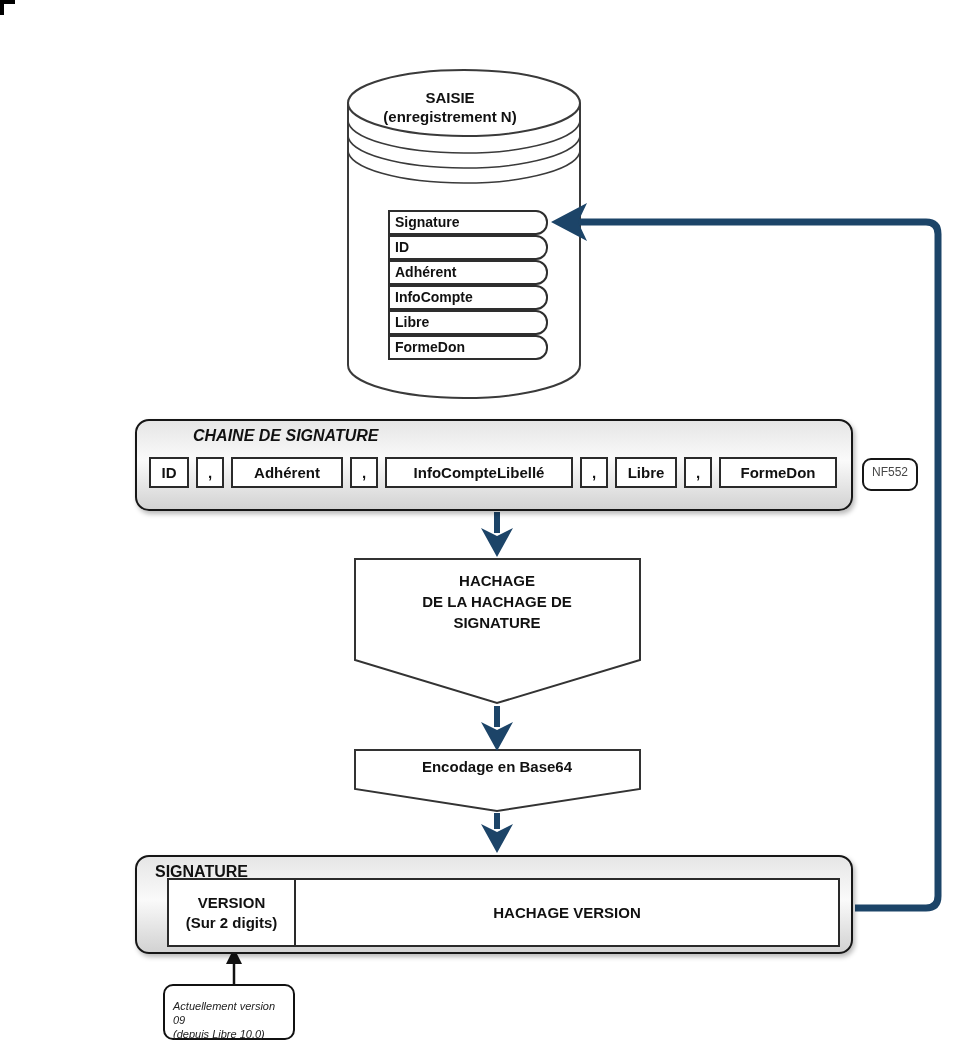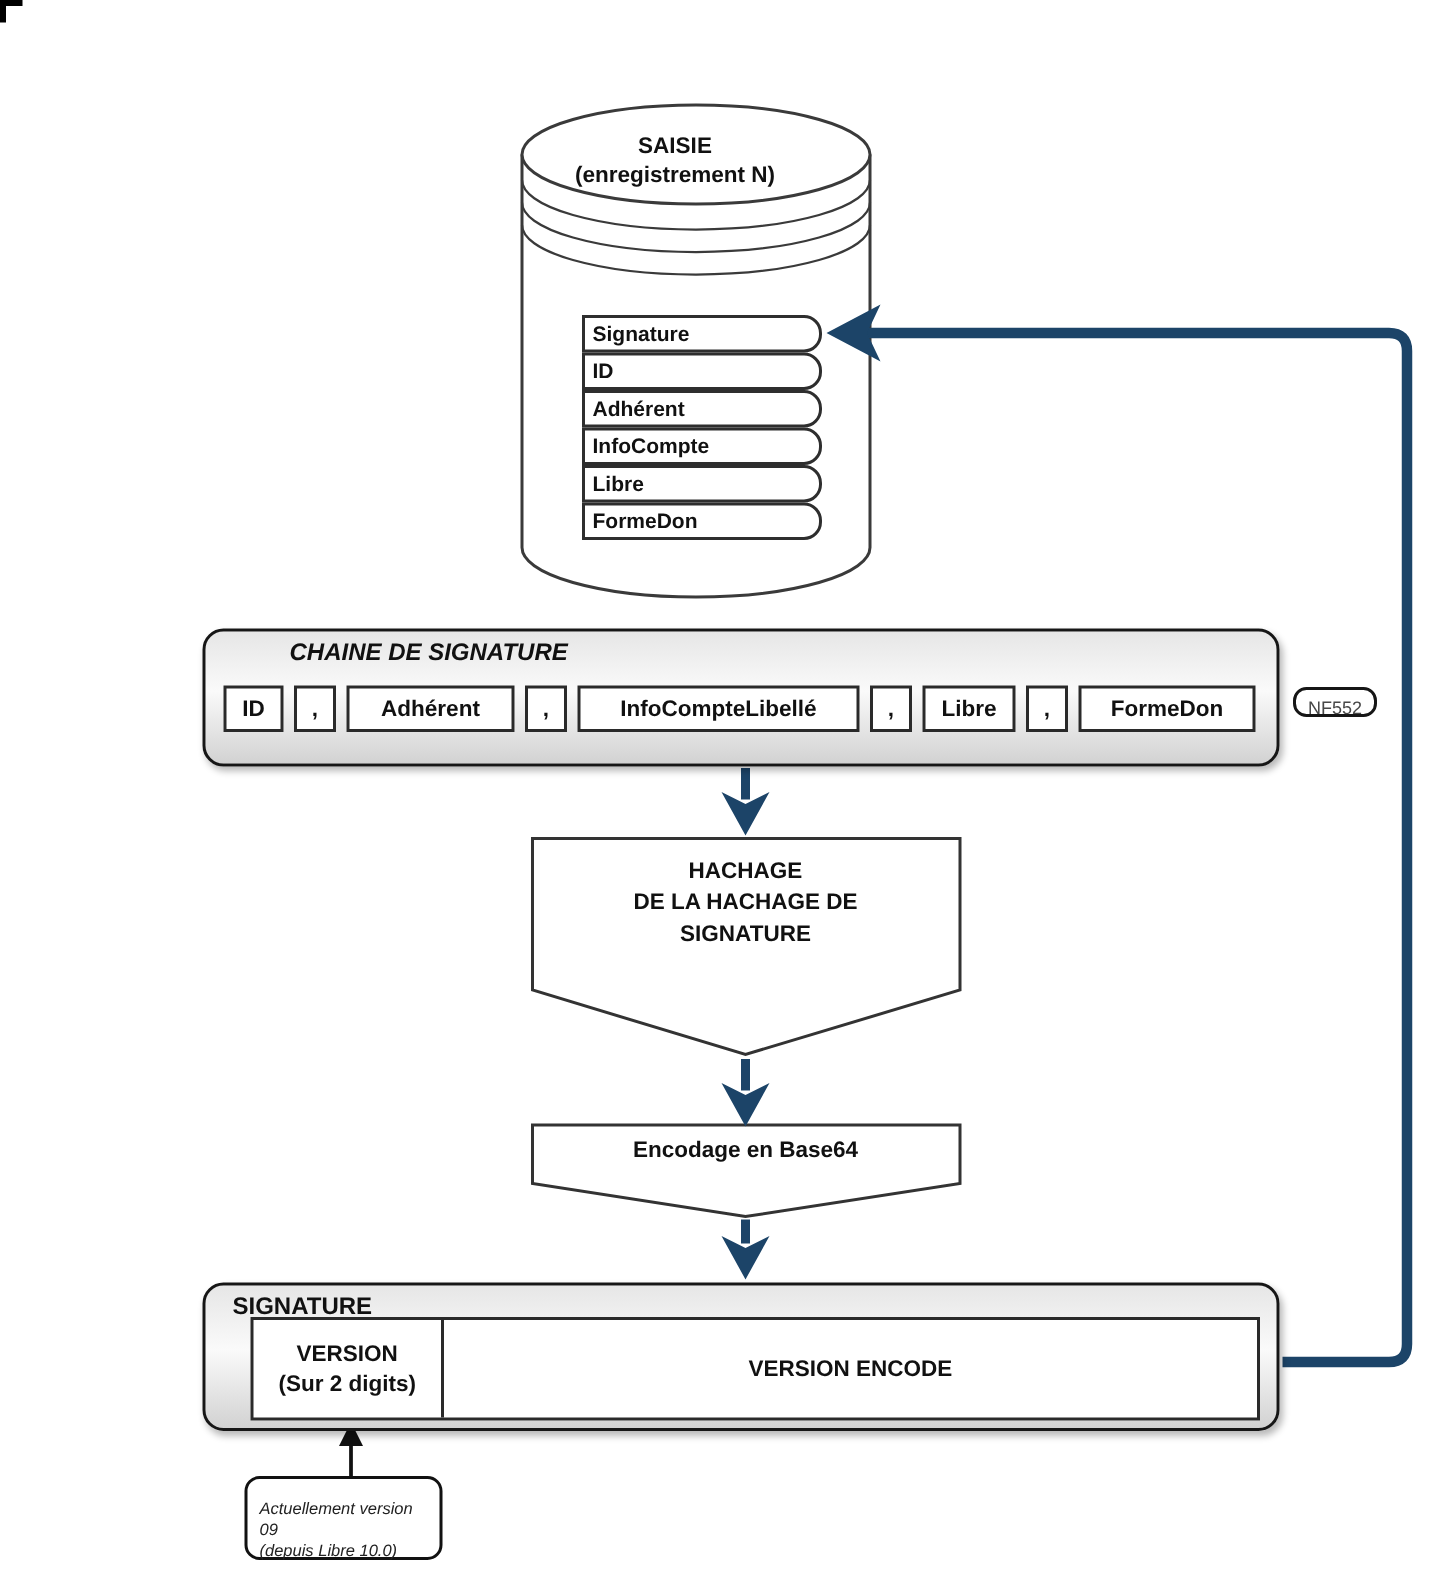--- a/index.html
+++ b/index.html
@@ -49,21 +49,21 @@
     text-align: center; color: #111;
   }
   .cw-id { width: 40px; }
   .cw-comma { width: 28px; }
   .cw-adherent { width: 112px; }
   .cw-infocompte { width: 188px; }
   .cw-libre { width: 62px; }
   .cw-formedon { width: 118px; }
 
   .nf-badge {
-    left: 862px; top: 458px; width: 56px; height: 20px;
+    left: 862px; top: 458px; width: 56px; height: 33px;
     border: 2px solid #161616; border-radius: 9px; background: #fff;
     font-size: 12px; color: #474747; text-align: center; line-height: 24px;
   }
 
   .hash-text {
     left: 365px; top: 570px; width: 264px; text-align: center;
     font-weight: bold; font-size: 15px; line-height: 21px; color: #111;
   }
   .encode-text {
     left: 365px; top: 758px; width: 264px; text-align: center;
@@ -178,21 +178,21 @@
 
   <div class="abs encode-text">Encodage en Base64</div>
 
   <div class="abs panel panel-signature">
     <div class="panel-title">SIGNATURE</div>
     <div class="sig-inner">
       <div class="sig-version">
         <div>VERSION</div>
         <div>(Sur 2 digits)</div>
       </div>
-      <div class="sig-hash">VERSION ENCODE</div>
+      <div class="sig-hash">HACHAGE VERSION</div>
     </div>
   </div>
 
   <div class="abs note-box">
     <div>Actuellement version 09</div>
     <div>(depuis Libre 10.0)</div>
   </div>
 
 </div>
 

